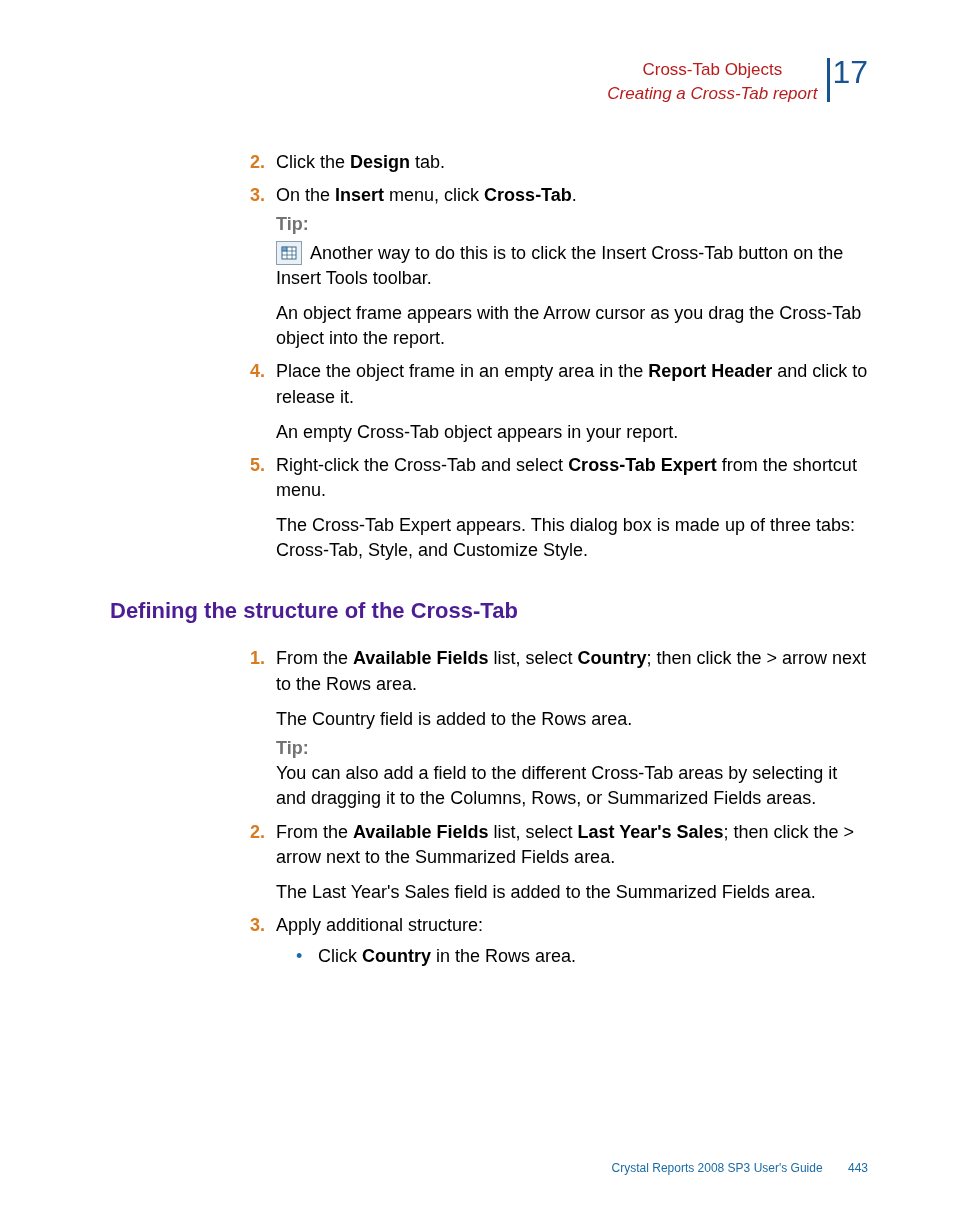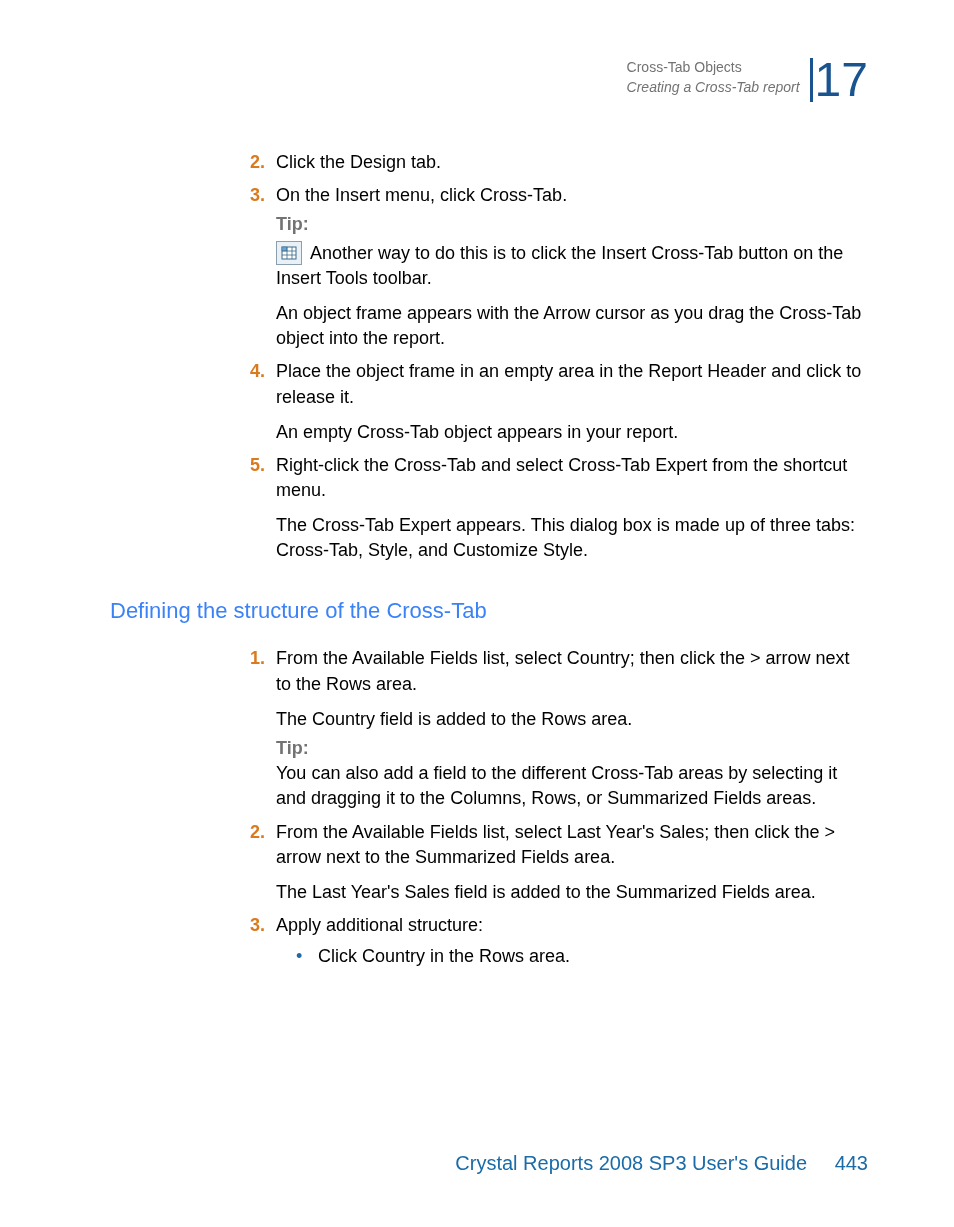--- a/index.html
+++ b/index.html
@@ -13,33 +13,33 @@
     position: relative;
     line-height: 1.4;
   }
   .header {
     position: absolute;
     top: 58px;
     right: 86px;
     text-align: right;
   }
   .header-top {
-    font-size: 14px;
-    color: #737373;
+    font-size: 17px;
+    color: #b91c1c;
     display: inline-block;
     vertical-align: top;
-    text-align: left;
+    text-align: center;
     margin-right: 6px;
   }
   .header-top .sep-line {
     font-style: italic;
   }
   .header-number {
     display: inline-block;
-    font-size: 48px;
+    font-size: 32px;
     color: #1a5490;
     font-weight: 400;
     vertical-align: top;
     line-height: 0.9;
   }
   .header-divider {
     display: inline-block;
     width: 3px;
     height: 44px;
     background: #1a5490;
@@ -90,47 +90,47 @@
     margin-right: 4px;
     flex-shrink: 0;
     position: relative;
     top: 1px;
   }
   .icon-box svg { display: block; }
   .sub-para {
     margin-top: 10px;
   }
   .h2 {
-    color: #3b82f6;
-    font-weight: normal;
+    color: #4c1d95;
+    font-weight: bold;
     font-size: 22px;
     margin: 32px 0 20px 0;
   }
   .footer {
     position: absolute;
     bottom: 50px;
     left: 0;
     right: 86px;
     text-align: right;
-    font-size: 20px;
+    font-size: 12px;
     color: #1a6ba8;
   }
   .footer .pagenum {
     margin-left: 22px;
   }
   .sub-bullet {
     display: flex;
     margin-top: 6px;
     margin-left: 20px;
   }
   .bullet-dot {
     color: #1a6ba8;
     min-width: 22px;
   }
-  b { font-weight: normal; }
+  b { font-weight: bold; }
 </style>
 </head>
 <body>
 
 <div class="header">
   <span class="header-top">
     <span>Cross-Tab Objects</span><br>
     <span class="sep-line">Creating a Cross-Tab report</span>
   </span><span class="header-divider"></span><span class="header-number">17</span>
 </div>

